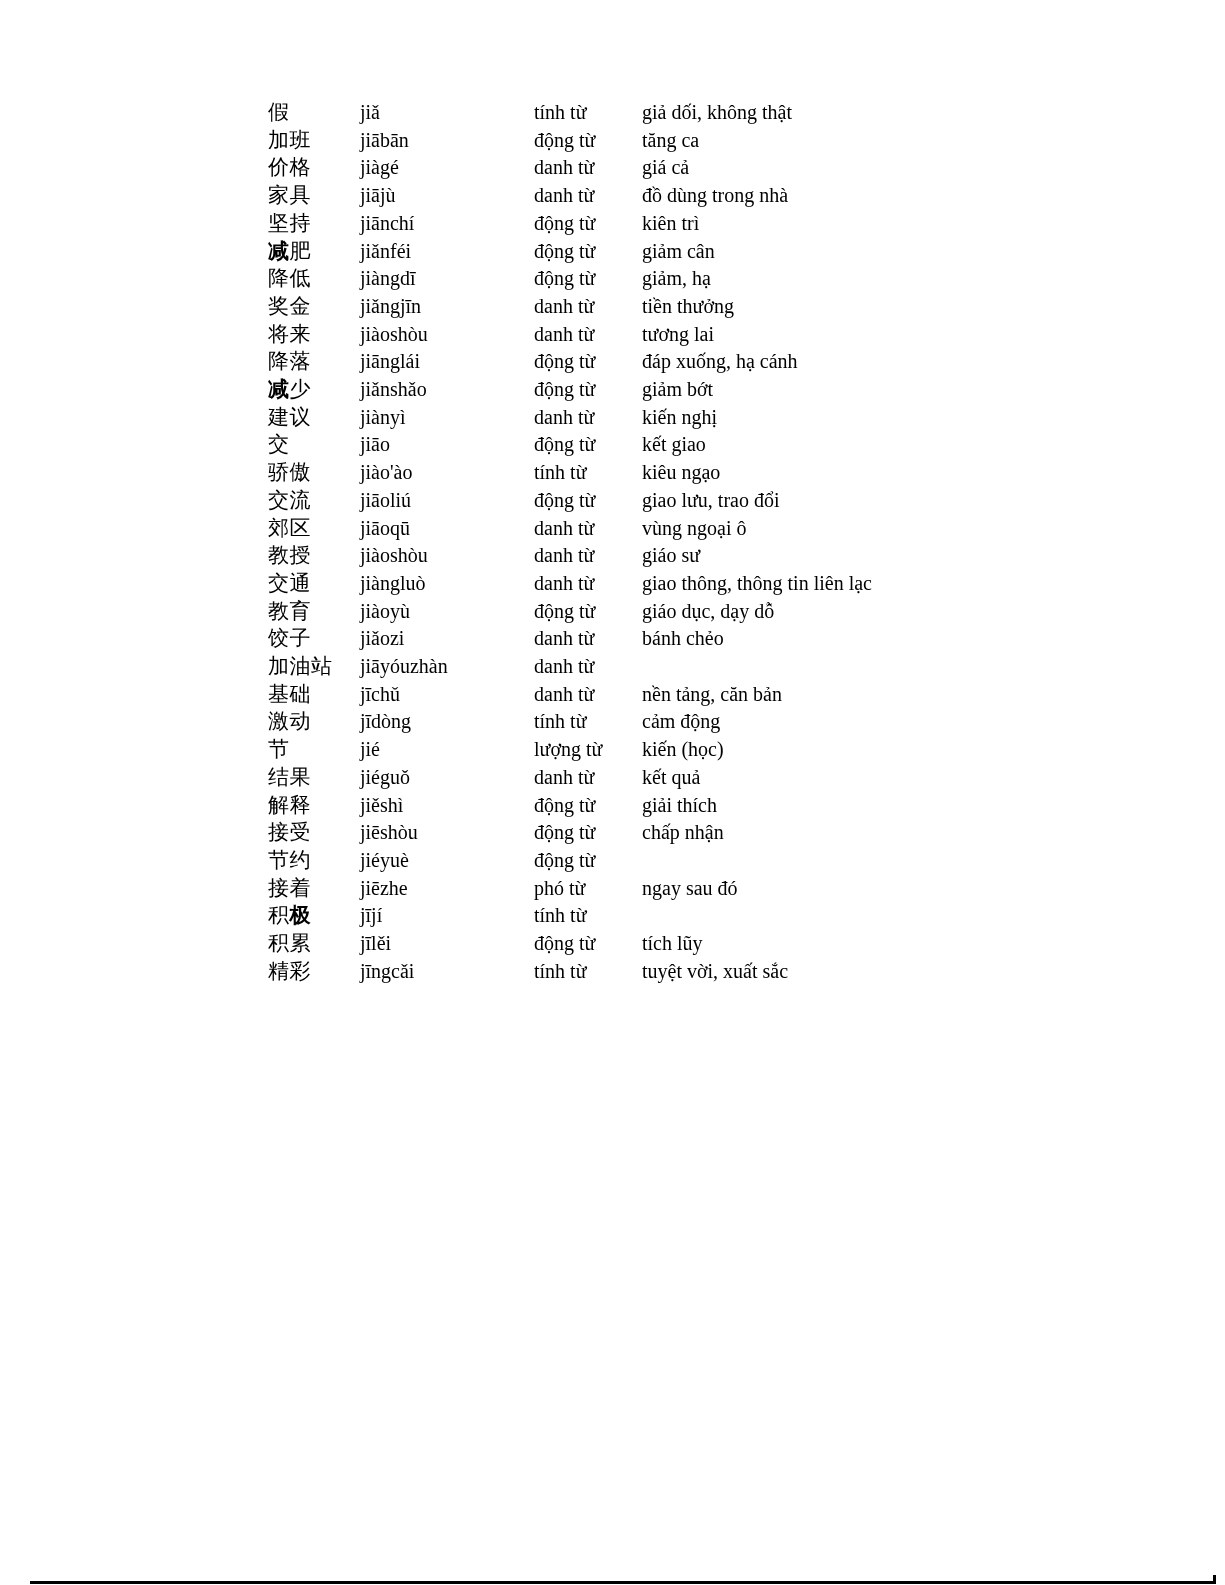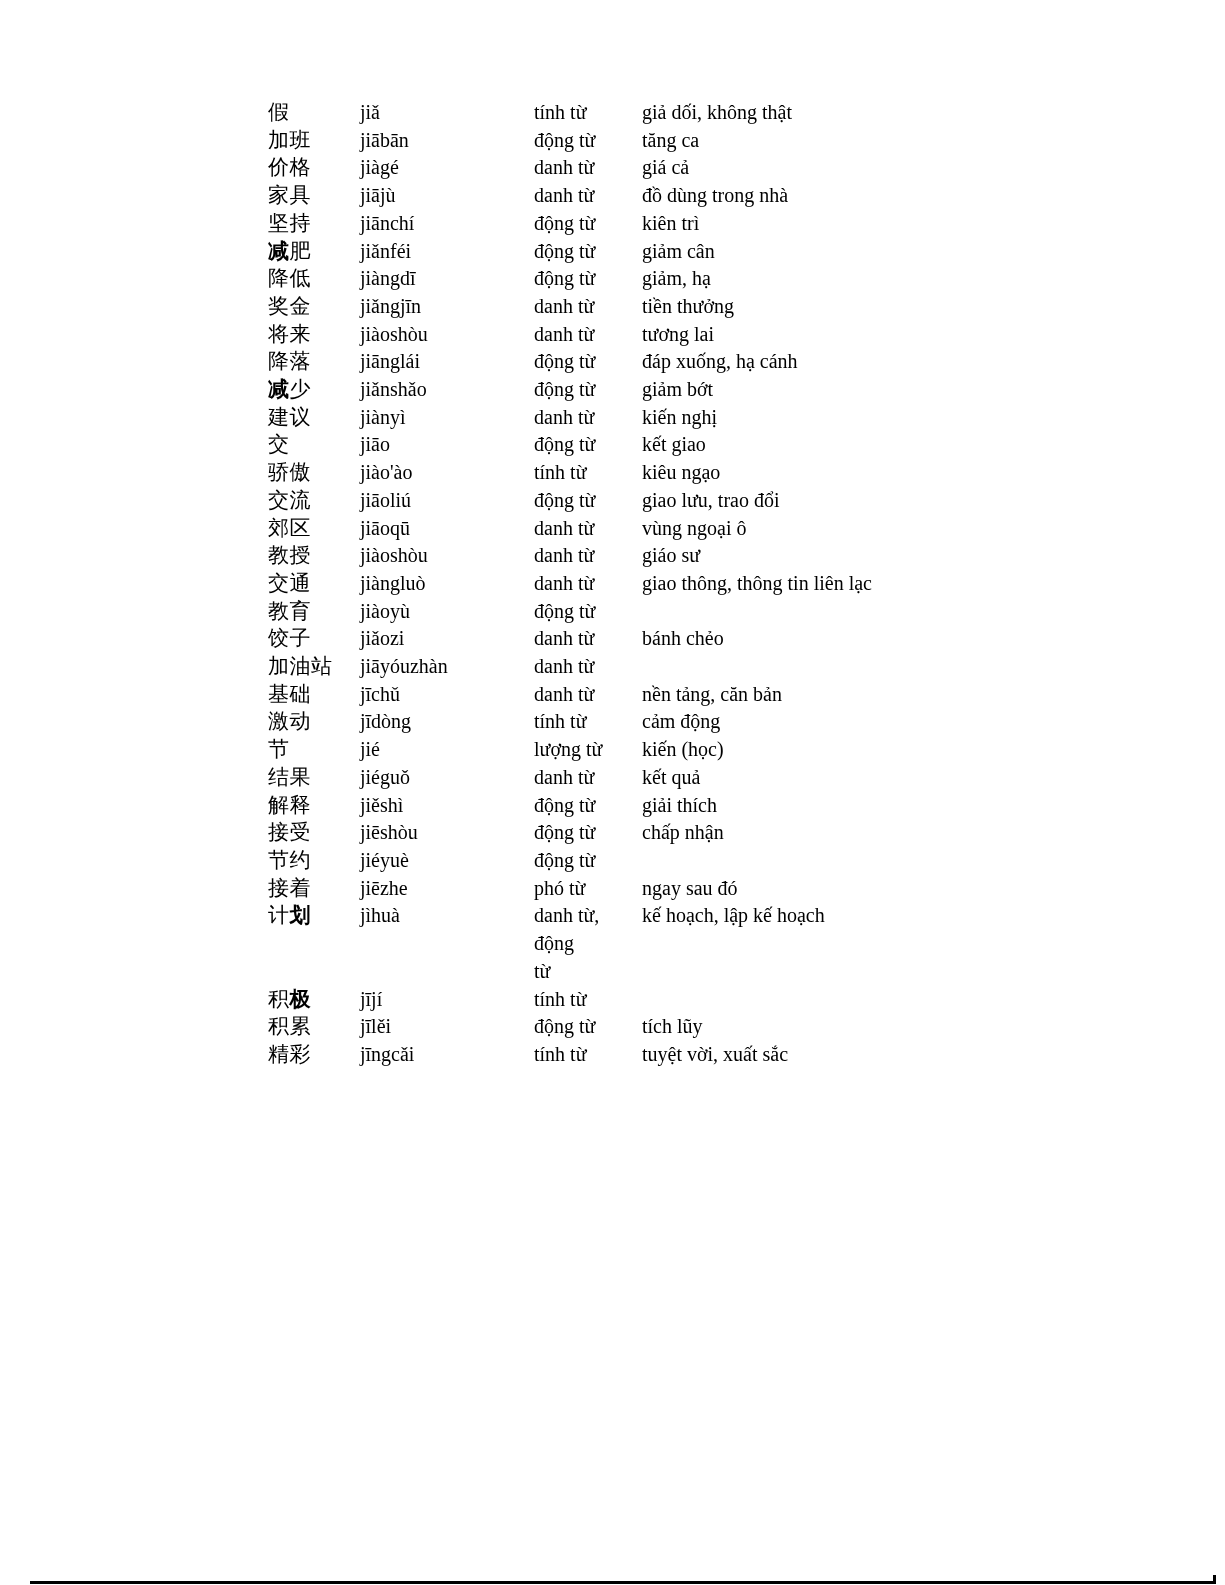--- a/index.html
+++ b/index.html
@@ -162,20 +162,21 @@
       <div class="row">
         <div class="cell hanzi"><span>交通</span></div>
         <div class="cell pinyin">jiàngluò</div>
         <div class="cell wtype">danh từ</div>
         <div class="cell meaning">giao thông, thông tin liên lạc</div>
       </div>
       <div class="row">
         <div class="cell hanzi"><span>教育</span></div>
         <div class="cell pinyin">jiàoyù</div>
         <div class="cell wtype">động từ</div>
+        <div class="cell meaning">giáo dục, dạy dỗ</div>
       </div>
       <div class="row">
         <div class="cell hanzi"><span>饺子</span></div>
         <div class="cell pinyin">jiǎozi</div>
         <div class="cell wtype">danh từ</div>
         <div class="cell meaning">bánh chẻo</div>
       </div>
       <div class="row">
         <div class="cell hanzi"><span>加油站</span></div>
         <div class="cell pinyin">jiāyóuzhàn</div>
@@ -220,27 +221,20 @@
       <div class="row">
         <div class="cell hanzi"><span>节约</span></div>
         <div class="cell pinyin">jiéyuè</div>
         <div class="cell wtype">động từ</div>
       </div>
       <div class="row">
         <div class="cell hanzi"><span>接着</span></div>
         <div class="cell pinyin">jiēzhe</div>
         <div class="cell wtype">phó từ</div>
         <div class="cell meaning">ngay sau đó</div>
-      </div>
-      <div class="row">
-        <div class="cell hanzi"><span>计</span><span class="hz-b">划</span></div>
-        <div class="cell pinyin">jìhuà</div>
-        <div class="cell wtype">danh từ, động
-từ</div>
-        <div class="cell meaning">kế hoạch, lập kế hoạch</div>
       </div>
       <div class="row">
         <div class="cell hanzi"><span>积</span><span class="hz-b">极</span></div>
         <div class="cell pinyin">jījí</div>
         <div class="cell wtype">tính từ</div>
       </div>
       <div class="row">
         <div class="cell hanzi"><span>积累</span></div>
         <div class="cell pinyin">jīlěi</div>
         <div class="cell wtype">động từ</div>

